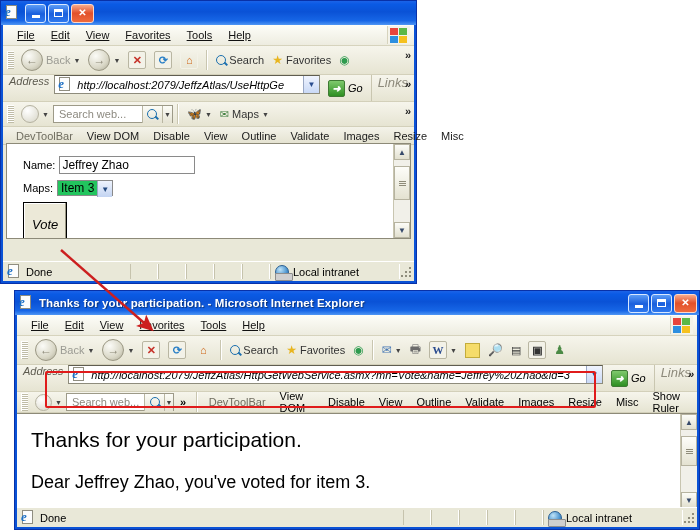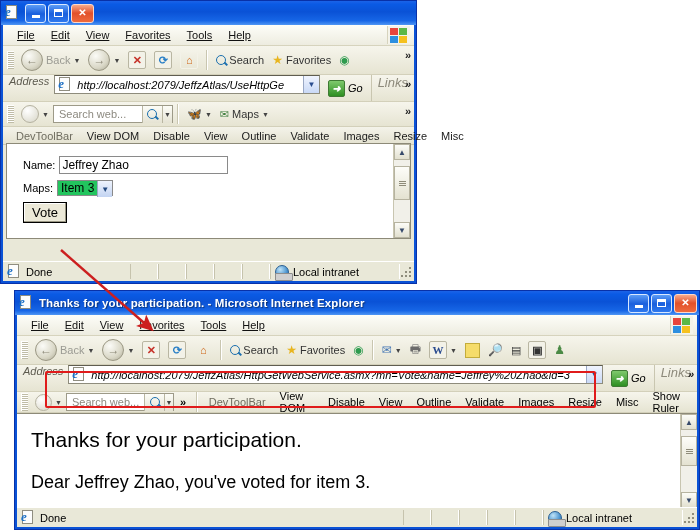--- a/index.html
+++ b/index.html
@@ -159,21 +159,21 @@
   .textinput{border:1px solid #8a8a8a;background:#fff;height:18px;
     font-size:12px;padding:0 2px;box-sizing:border-box;
     font-family:"Liberation Sans",sans-serif;color:#000;}
   .selbox{border:1px solid #8a8a8a;background:#22c55e;height:16px;display:flex;
     box-sizing:border-box;}
   .selbox .sv{font-size:12px;padding:0 3px;}
   .selarrow{width:15px;height:16px;background:linear-gradient(180deg,#eef3fd,#c3d4f2);
     border-left:1px solid #9aa8c4;display:flex;align-items:center;justify-content:center;
     color:#24497f;font-size:8px;box-sizing:border-box;}
   .btn3d{border:1px solid #000;background:#ece9d8;font-size:13px;
-    padding:2px 8px;box-shadow:inset -1px -1px 0 #9a9784, inset 1px 1px 0 #fff;}
+    padding:14px 8px;box-shadow:inset -1px -1px 0 #9a9784, inset 1px 1px 0 #fff;font-style:italic;}
 
   
   .redbox{position:absolute;border:2px solid #e01b1b;border-radius:2px;
     pointer-events:none;}
   svg.anno{position:absolute;left:0;top:0;width:700px;height:530px;
     pointer-events:none;}
 </style>
 </head>
 <body>
 
@@ -301,21 +301,21 @@
       <span class="d">Validate</span>
       <span class="d">Images</span>
       <span class="d">Resize</span>
       <span class="d">Misc</span>
     </div>
 
     <div class="page" style="position:absolute;left:3px;right:3px;top:118px;height:94px;border:1px solid #8d8a78;">
       <div style="padding:12px 0 0 16px;">
         <div class="formrow">
           <span class="flabel">Name:</span>
-          <span class="textinput" style="width:169px;display:flex;align-items:center;">
+          <span class="textinput" style="width:136px;display:flex;align-items:center;">
             <span>Jeffrey Zhao</span>
           </span>
         </div>
         <div class="formrow">
           <span class="flabel">Maps:</span>
           <span class="selbox">
             <span class="sv">Item 3</span>
             <span class="selarrow">▼</span>
           </span>
         </div>

